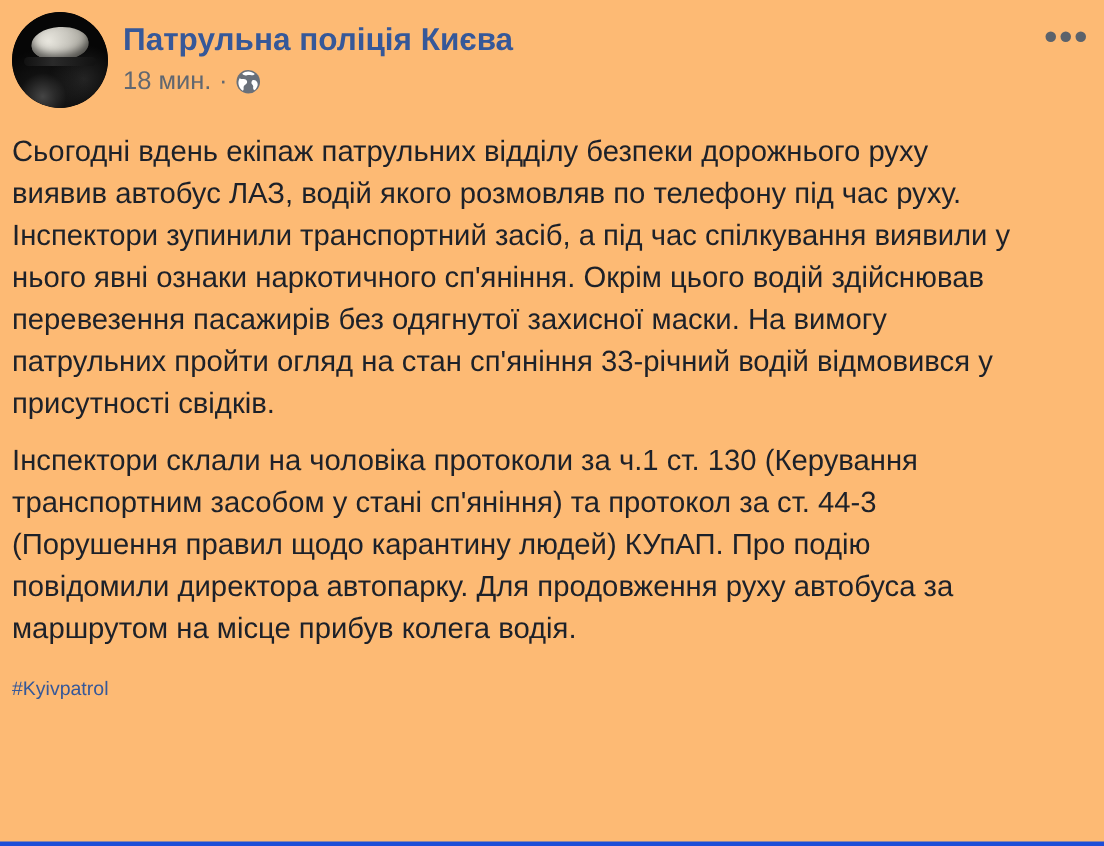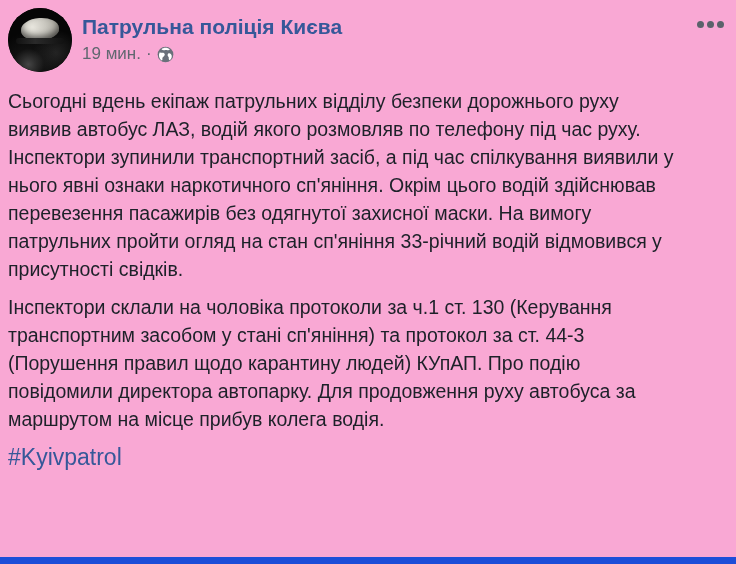--- a/index.html
+++ b/index.html
@@ -4,22 +4,22 @@
 <style>
   * { margin: 0; padding: 0; box-sizing: border-box; }
   html, body { background: #ffffff; }
   body {
     font-family: "Liberation Sans", "DejaVu Sans", sans-serif;
     width: 736px; height: 564px;
     overflow: hidden;
   }
   .post-card {
     width: 736px; height: 564px;
-    background: #f9a8d4;
-    border-bottom: 7px solid #1d4ed8;
+    background: #fdba74;
+    border-bottom: 3px solid #1d4ed8;
     position: relative;
     overflow: hidden;
   }
   
   .post-header {
     display: flex;
     align-items: flex-start;
     padding: 8px 8px 0 8px;
     position: relative;
   }
@@ -105,42 +105,42 @@
     width: 708px;
     color: #1d2129;
     font-size: 19.5px;
     line-height: 28px;
   }
   .post-body p { margin-bottom: 10px; }
   .hashtag {
     color: #365899;
     text-decoration: none;
     cursor: pointer;
-    font-size: 23px;
+    font-size: 13px;
     line-height: 28px;
   }
 </style>
 </head>
 <body>
 
 <div class="post-card">
 
   <div class="post-header">
 
     <div class="avatar-wrap">
       <div class="avatar-art">
         <div class="avatar-crescent"></div>
         <div class="avatar-band"></div>
       </div>
     </div>
 
     <div class="header-info">
       <a class="page-name">Патрульна поліція Києва</a>
       <div class="meta-row">
-        <a class="timestamp">19 мин.</a>
+        <a class="timestamp">18 мин.</a>
         <span class="meta-sep">·</span>
         <span class="globe">
           <svg viewBox="0 0 16 16" width="17" height="17" aria-hidden="true">
             <circle cx="8" cy="8" r="7.4" fill="#69707a"></circle>
             <path fill="#ffffff" d="M4.2 3.0 C5.2 2.1 6.6 1.6 8 1.6 C9.6 1.6 11.0 2.2 12.1 3.2 C11.6 3.9 10.7 4.1 9.9 3.9 C9.0 3.7 8.1 3.6 7.2 3.9 C6.1 4.2 5.0 3.9 4.2 3.0 Z"></path>
             <path fill="#ffffff" d="M1.9 9.6 C1.7 8.3 1.9 7.0 2.6 5.8 C3.3 6.3 4.2 6.4 5.0 6.3 C6.0 6.2 6.9 6.7 7.2 7.6 C7.5 8.4 7.1 9.3 6.3 9.8 C5.4 10.3 4.9 11.2 5.1 12.2 C5.2 12.8 5.0 13.3 4.5 13.7 C3.1 12.7 2.2 11.3 1.9 9.6 Z"></path>
             <path fill="#ffffff" d="M10.6 7.1 C11.4 6.7 12.4 6.9 13.0 7.5 C13.8 8.3 14.1 9.4 13.8 10.5 C13.5 11.7 12.8 12.7 11.8 13.4 C11.2 12.9 10.9 12.1 11.1 11.3 C11.2 10.7 11.0 10.2 10.5 9.8 C9.8 9.2 9.8 8.1 10.6 7.1 Z"></path>
           </svg>
         </span>
       </div>

